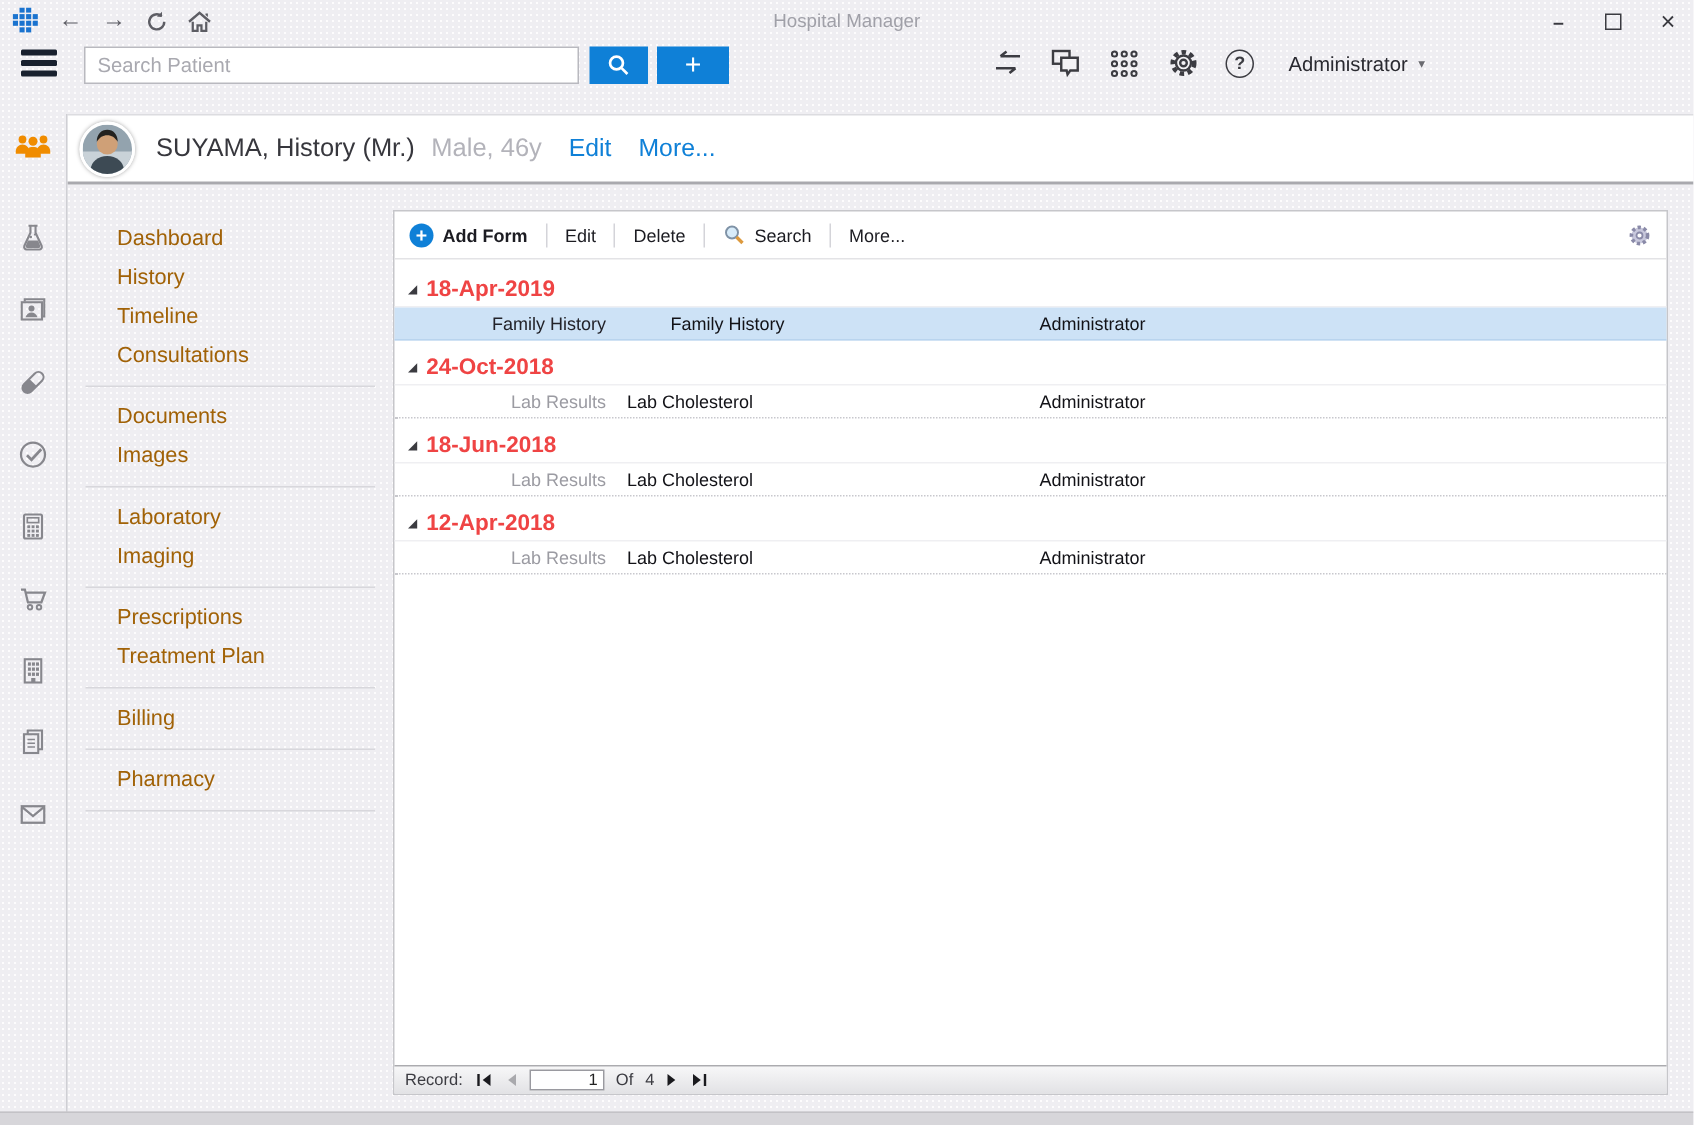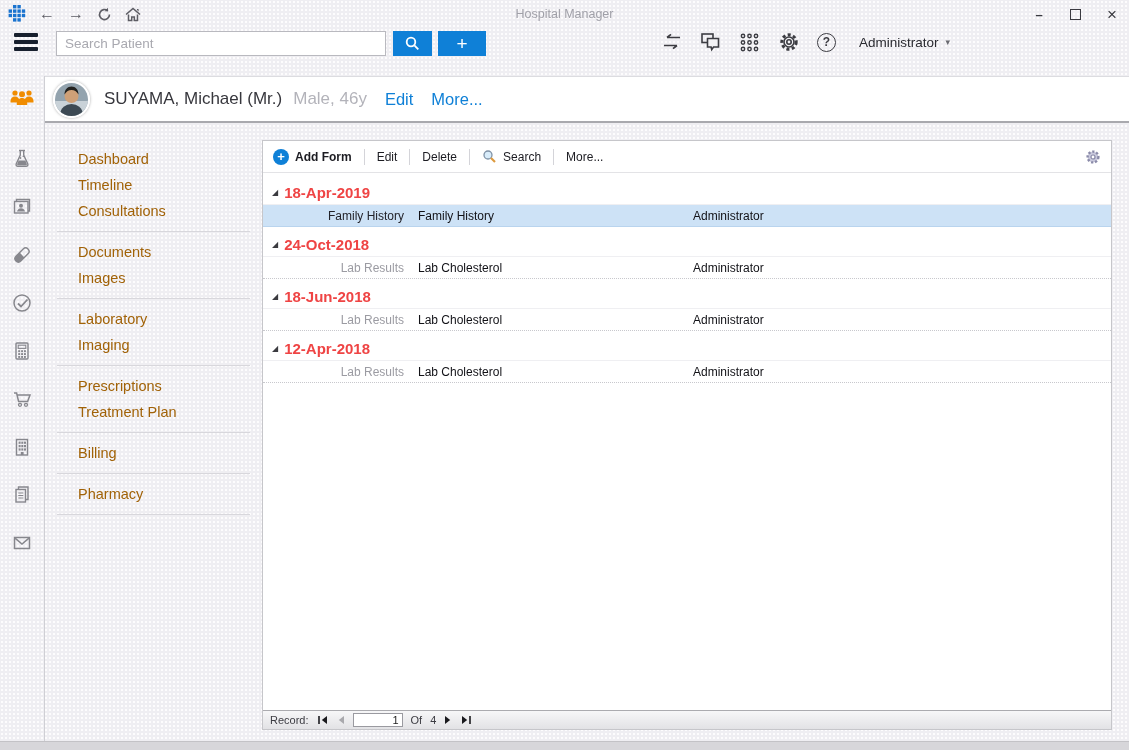--- a/index.html
+++ b/index.html
@@ -61,21 +61,21 @@
   .add-circle { width:16px; height:16px; background:#0f80d7; border-radius:50%; color:#fff; display:flex; align-items:center; justify-content:center; font-size:13px; line-height:1; font-weight:bold; }
   .ct-sep { width:1px; height:16px; background:#d4d4d9; margin:0 2px; }
   .ct-gear { margin-left:auto; cursor:pointer; width:16px; height:16px; }
   
   .list { padding-top:8px; font-size:12px; }
   .group { margin-bottom:6px; }
   .ghead { height:24px; display:flex; align-items:center; padding-left:9px; gap:6px; border-bottom:1px solid #efeff2; cursor:pointer; }
   .gtri { font-size:8px; color:#3b3b40; line-height:1; }
   .gdate { font-weight:bold; font-size:15px; color:#ef4444; }
   .grow { height:22px; display:flex; align-items:center; position:relative; border-bottom:1px dotted #c8c8cd; cursor:pointer; }
-  .grow.selected { background:#cde2f6; border-bottom:1px solid #b9d4ee; }
+  .grow.selected { background:#cde2f6; border-bottom:1px solid #b9d4ee;gap:29px; }
   .c1 { width:141px; text-align:right; color:#9b9ba2; flex:none; }
   .grow.selected .c1 { color:#23232a; }
   .c2 { margin-left:14px; color:#121217; }
   .c3 { position:absolute; left:430px; color:#121217; }
   
   .recordbar { position:absolute; left:0; bottom:0; width:848px; height:19px; background:linear-gradient(#f7f7f8,#e2e2e5); border-top:1px solid #ababaf; display:flex; align-items:center; padding-left:7px; gap:8px; font-size:11px; color:#3c3c42; }
   .rb-btn { display:flex; align-items:center; cursor:pointer; }
   .rb-input { width:50px; height:14px; border:1px solid #9a9aa0; font-size:11px; text-align:right; padding-right:3px; font-family:"Liberation Sans",sans-serif; color:#222; }
   .bottomstrip { position:absolute; left:0; bottom:0; width:1129px; height:9px; background:#d7d6da; border-top:1px solid #c3c2c6; }
   svg { display:block; }
@@ -187,21 +187,21 @@
 <div class="patientbar">
   <span class="avatar">
     <svg width="33" height="33" viewBox="0 0 33 33">
       <rect width="33" height="33" fill="#93a3ae"></rect>
       <rect y="18" width="33" height="15" fill="#c9d2d8"></rect>
       <ellipse cx="16.5" cy="30" rx="11" ry="9" fill="#3d4a54"></ellipse>
       <circle cx="16.5" cy="13" r="7" fill="#cfa077"></circle>
       <path d="M9.5 11.5c0-5 3-8 7-8s7 3 7 8c-2-3-4-4.4-7-4.4s-5 1.4-7 4.4z" fill="#23221f"></path>
     </svg>
   </span>
-  <span class="p-name">SUYAMA, Michael (Mr.)</span>
+  <span class="p-name">SUYAMA, History (Mr.)</span>
   <span class="p-info">Male, 46y</span>
   <span class="p-link">Edit</span>
   <span class="p-link">More...</span>
 </div>
 
 <div class="rail">
   <span class="people-slot">
     <svg width="26" height="18" viewBox="0 0 26 18">
       <g fill="#f08c00">
         <circle cx="6" cy="5" r="2.6"></circle>
@@ -306,20 +306,23 @@
         </svg>
     </span>
   </div>
 </div>
 
 <div class="nav">
   <div class="nav-item">
       <span>Dashboard</span>
     </div>
   <div class="nav-item">
+      <span>History</span>
+    </div>
+  <div class="nav-item">
       <span>Timeline</span>
     </div>
   <div class="nav-item">
       <span>Consultations</span>
     </div>
   <div class="nav-div"></div>
   <div class="nav-item">
       <span>Documents</span>
     </div>
   <div class="nav-item">

